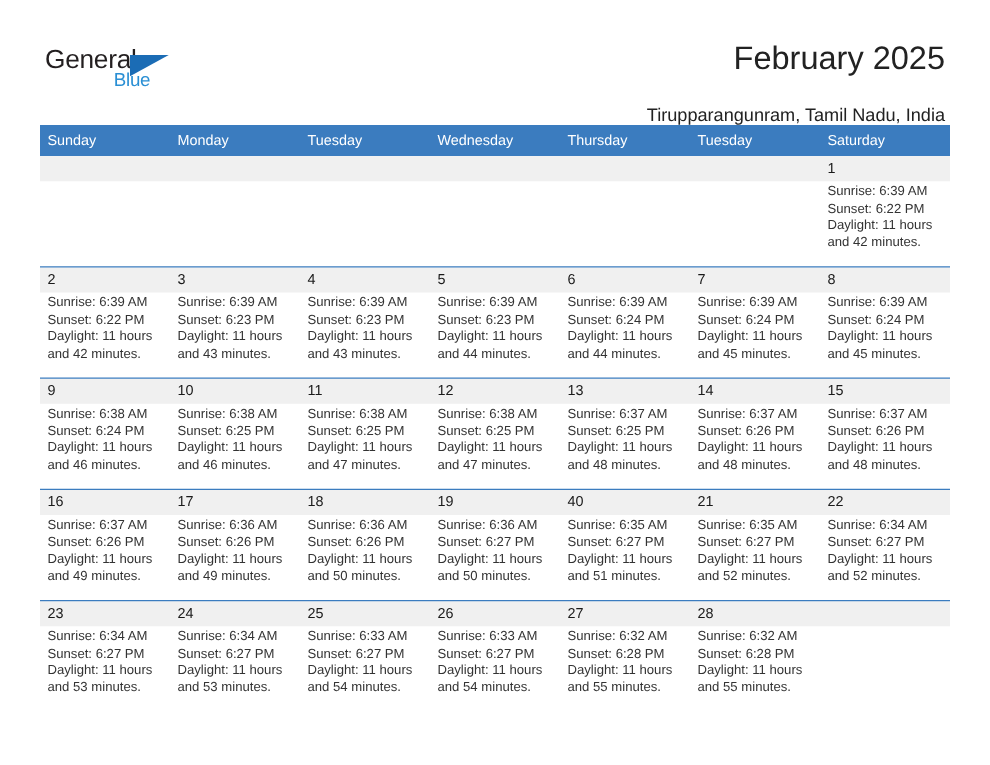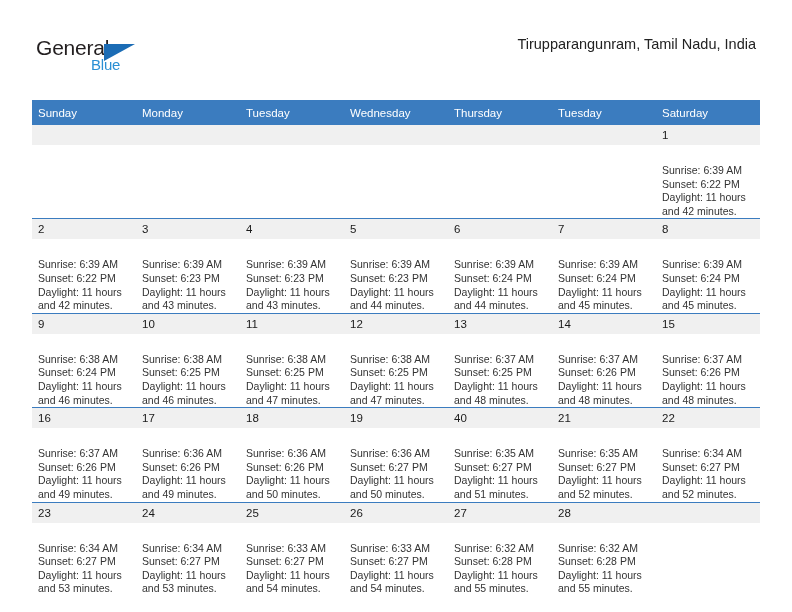--- a/index.html
+++ b/index.html
@@ -73,21 +73,21 @@
     font-size: 26px;
     color: #222222;
     line-height: 32px;
     font-weight: normal;
     white-space: nowrap;
   }
   .location-sub {
     font-size: 14.5px;
     color: #222222;
     line-height: 22px;
-    margin-top: 3px;
+    margin-top: 20px;
     white-space: nowrap;
   }
 
   
   .calendar {
     position: absolute;
     left: 32px;
     top: 100px;
     width: 728px;
     border-collapse: collapse;
@@ -117,21 +117,21 @@
   .daynum {
     display: block;
     background: #f0f0f0;
     font-size: 11.5px;
     color: #1a1a1a;
     padding: 3px 0 3px 6px;
     line-height: 14px;
     min-height: 14px;
   }
   .cell-body {
-    padding: 19px 7px 0 6px;
+    padding: 2px 7px 0 6px;
     font-size: 10.5px;
     line-height: 13.6px;
     color: #333333;
   }
   .cell-body div {
     white-space: nowrap;
   }
   .cell-body .daylight {
     white-space: normal;
   }
@@ -147,20 +147,21 @@
 
   <div class="header">
 
     <div class="logo">
       <span class="logo-general">General</span>
       <span class="logo-triangle"></span>
       <span class="logo-blue">Blue</span>
     </div>
 
     <div class="title-block">
+      <div class="month-title">February 2025</div>
       <div class="location-sub">Tirupparangunram, Tamil Nadu, India</div>
     </div>
 
   </div>
 
   <table class="calendar">
     <thead>
       <tr>
         <th>Sunday</th>
         <th>Monday</th>

